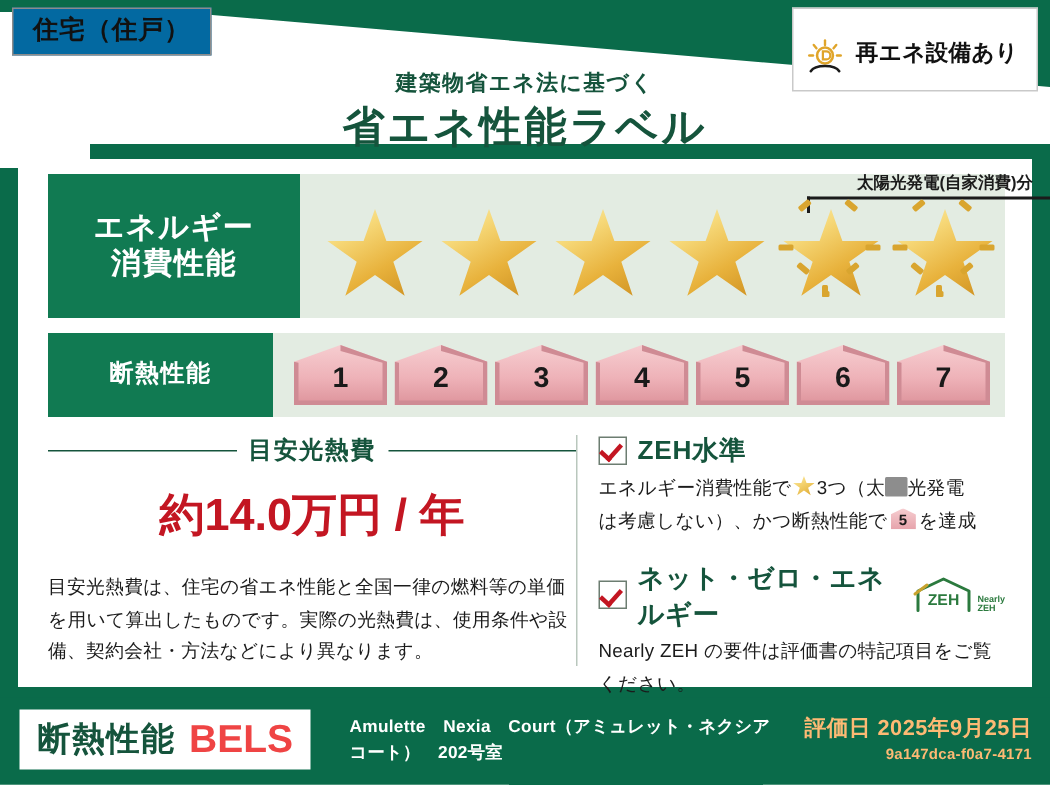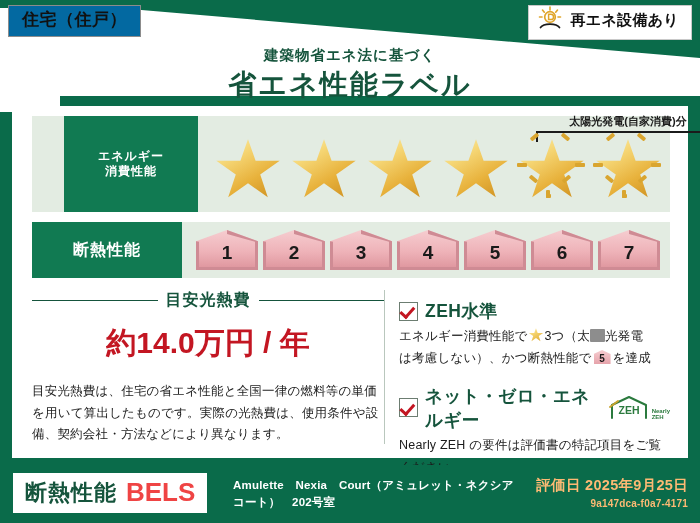--- a/index.html
+++ b/index.html
@@ -35,22 +35,22 @@
     font-size:17px;font-weight:bold;color:#111;
     letter-spacing:0.5px;
     line-height:1.1;
     z-index:6;
   }
   
   .renew-badge{
     position:absolute;right:8px;top:5px;
     background:#ffffff;
     border:1px solid #c9c9c9;
-    padding:0 12px 5px 8px;
-    display:flex;align-items:center;gap:7px;
+    padding:20px 12px 5px 8px;
+    display:flex;gap:7px;
     z-index:6;
   }
   .renew-badge .txt{font-size:15px;font-weight:bold;color:#111;letter-spacing:0.3px;}
   
   .title-sub{
     position:absolute;left:0;right:0;top:46px;text-align:center;
     font-size:14.5px;font-weight:bold;color:#15543c;letter-spacing:1px;
     z-index:5;
   }
   .title-main{
@@ -73,21 +73,21 @@
   #row-energy{top:10px;width:638px;height:96px;}
   #row-insul {top:116px;width:638px;height:56px;}
   .perf-key{
     background:#117a52;
     color:#ffffff;font-weight:bold;
     display:flex;flex-direction:column;align-items:center;justify-content:center;
     line-height:1.22;
     text-align:center;
     letter-spacing:1px;
   }
-  #row-energy .perf-key{width:134px;font-size:12px;margin-left:32px;}
+  #row-energy .perf-key{width:168px;font-size:20px;}
   #row-insul  .perf-key{width:150px;font-size:16px;}
   .perf-val{flex:1;position:relative;display:flex;align-items:center;}
   
   .stars{display:flex;align-items:center;gap:2px;padding-left:14px;margin-top:6px;}
   .star-wrap{position:relative;width:74px;height:70px;}
   .star{
     position:absolute;left:3px;top:6px;width:66px;height:63px;
     background:linear-gradient(150deg,#fdf0b4 0%,#f6d878 28%,#e8b23c 62%,#c98a1c 100%);
     clip-path:polygon(50% 2%,61.5% 36%,98% 36%,68.5% 58%,80% 94%,50% 72%,20% 94%,31.5% 58%,2% 36%,38.5% 36%);
     filter:drop-shadow(1.5px 2px 0.5px rgba(120,90,20,.45));
@@ -349,21 +349,21 @@
           <div class="line"></div>
         </div>
         <div class="cost-value">約14.0万円 / 年</div>
         <div class="cost-note">目安光熱費は、住宅の省エネ性能と全国一律の燃料等の単価を用いて算出したものです。実際の光熱費は、使用条件や設備、契約会社・方法などにより異なります。</div>
       </div>
 
       <div class="vdiv"></div>
 
       <div class="lower-right">
 
-        <div class="chk-row" style="margin-top:13px;">
+        <div class="chk-row" style="margin-top:2px;">
           <div class="chkbox"></div>
           <div class="chk-title">ZEH水準</div>
         </div>
         <div class="chk-body">
           <span>エネルギー消費性能で</span><span class="inline-star"></span><span>3つ（太</span><span class="redact"></span><span>光発電</span><br>
           <span>は考慮しない）、かつ断熱性能で</span><span class="inline-house"><span class="b"></span><span class="n">5</span></span><span>を達成</span>
         </div>
 
         <div class="chk-row" style="margin-top:14px;">
           <div class="chkbox"></div>

